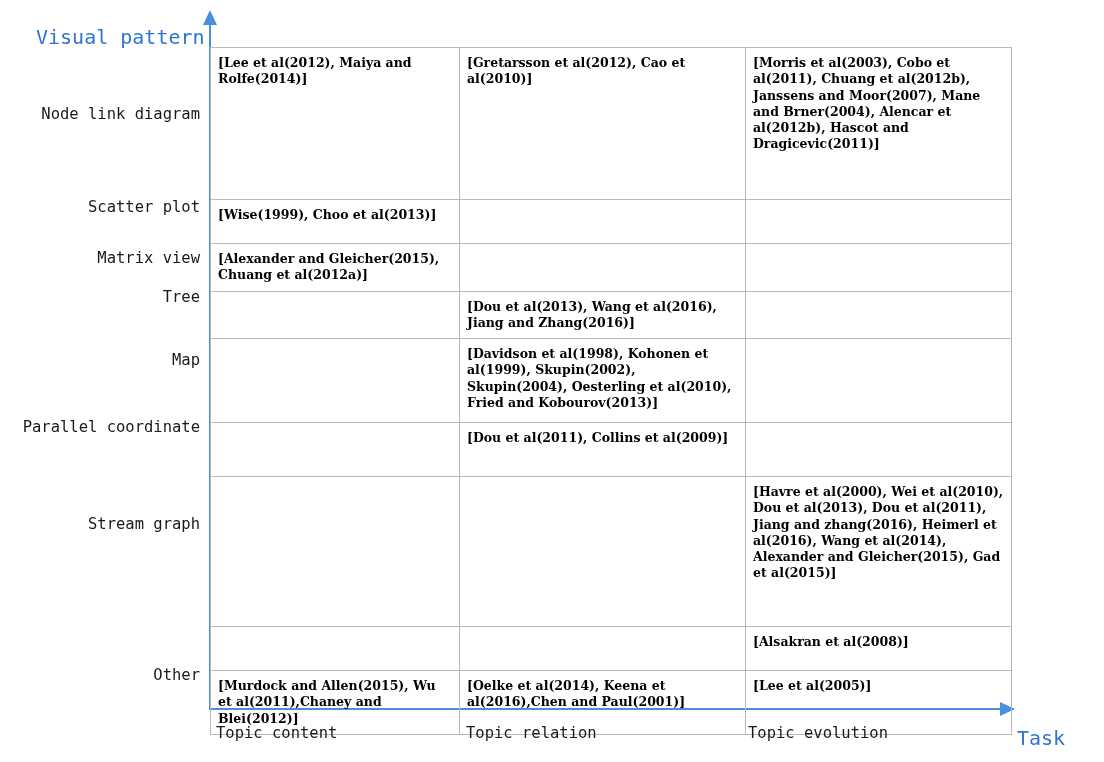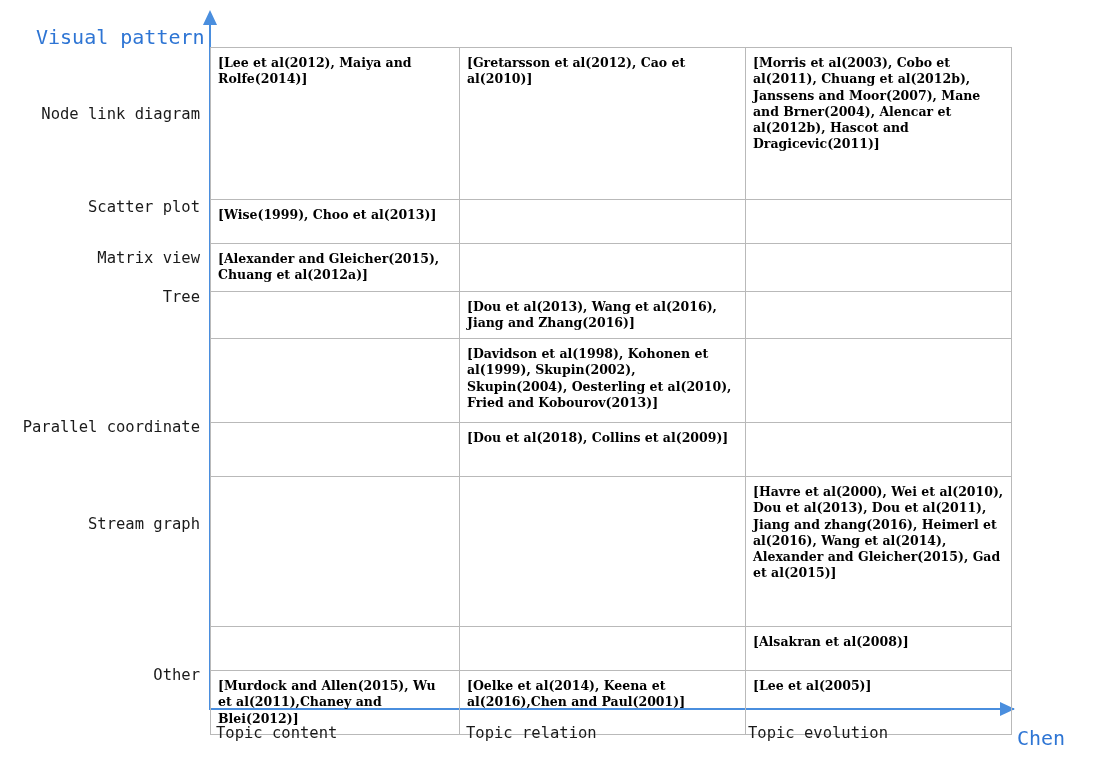--- a/index.html
+++ b/index.html
@@ -138,32 +138,33 @@
   #col-label-0 { left: 216px; }
   #col-label-1 { left: 466px; }
   #col-label-2 { left: 748px; text-align: right; }
 </style>
 </head>
 <body>
 
 <div id="stage">
 
   <div class="axis-label" id="y-axis-title">Visual pattern</div>
-  <div class="axis-label" id="x-axis-title">Chen</div>
+  <div class="axis-label" id="x-axis-title">Task</div>
 
   <div class="axis-line" id="y-axis-line"></div>
   <div class="axis-line" id="x-axis-line"></div>
   <div class="arrow-up"></div>
   <div class="arrow-right"></div>
 
   <div id="rowlabels">
     <div class="row-label" style="top:105px">Node link diagram</div>
     <div class="row-label" style="top:198px">Scatter plot</div>
     <div class="row-label" style="top:249px">Matrix view</div>
     <div class="row-label" style="top:288px">Tree</div>
+    <div class="row-label" style="top:351px">Map</div>
     <div class="row-label" style="top:418px">Parallel coordinate</div>
     <div class="row-label" style="top:515px">Stream graph</div>
     <div class="row-label" style="top:666px">Other</div>
   </div>
 
   <table id="matrix">
     <colgroup>
       <col class="c1">
         <col class="c2">
         <col class="c3">
@@ -189,21 +190,21 @@
         <td class="mid">[Dou et al(2013), Wang et al(2016), Jiang and Zhang(2016)]</td>
         <td class="mid"></td>
       </tr>
       <tr class="r-map">
         <td class="mid"></td>
         <td>[Davidson et al(1998), Kohonen et al(1999), Skupin(2002), Skupin(2004), Oesterling et al(2010), Fried and Kobourov(2013)]</td>
         <td class="mid"></td>
       </tr>
       <tr class="r-parallel">
         <td class="mid"></td>
-        <td class="mid">[Dou et al(2018), Collins et al(2009)]</td>
+        <td class="mid">[Dou et al(2011), Collins et al(2009)]</td>
         <td class="mid"></td>
       </tr>
       <tr class="r-stream">
         <td class="mid"></td>
         <td class="mid"></td>
         <td>[Havre et al(2000), Wei et al(2010), Dou et al(2013), Dou et al(2011), Jiang and zhang(2016),    Heimerl et al(2016),    Wang et al(2014), Alexander and Gleicher(2015), Gad et al(2015)]</td>
       </tr>
       <tr class="r-anim">
         <td class="mid"></td>
         <td class="mid"></td>

